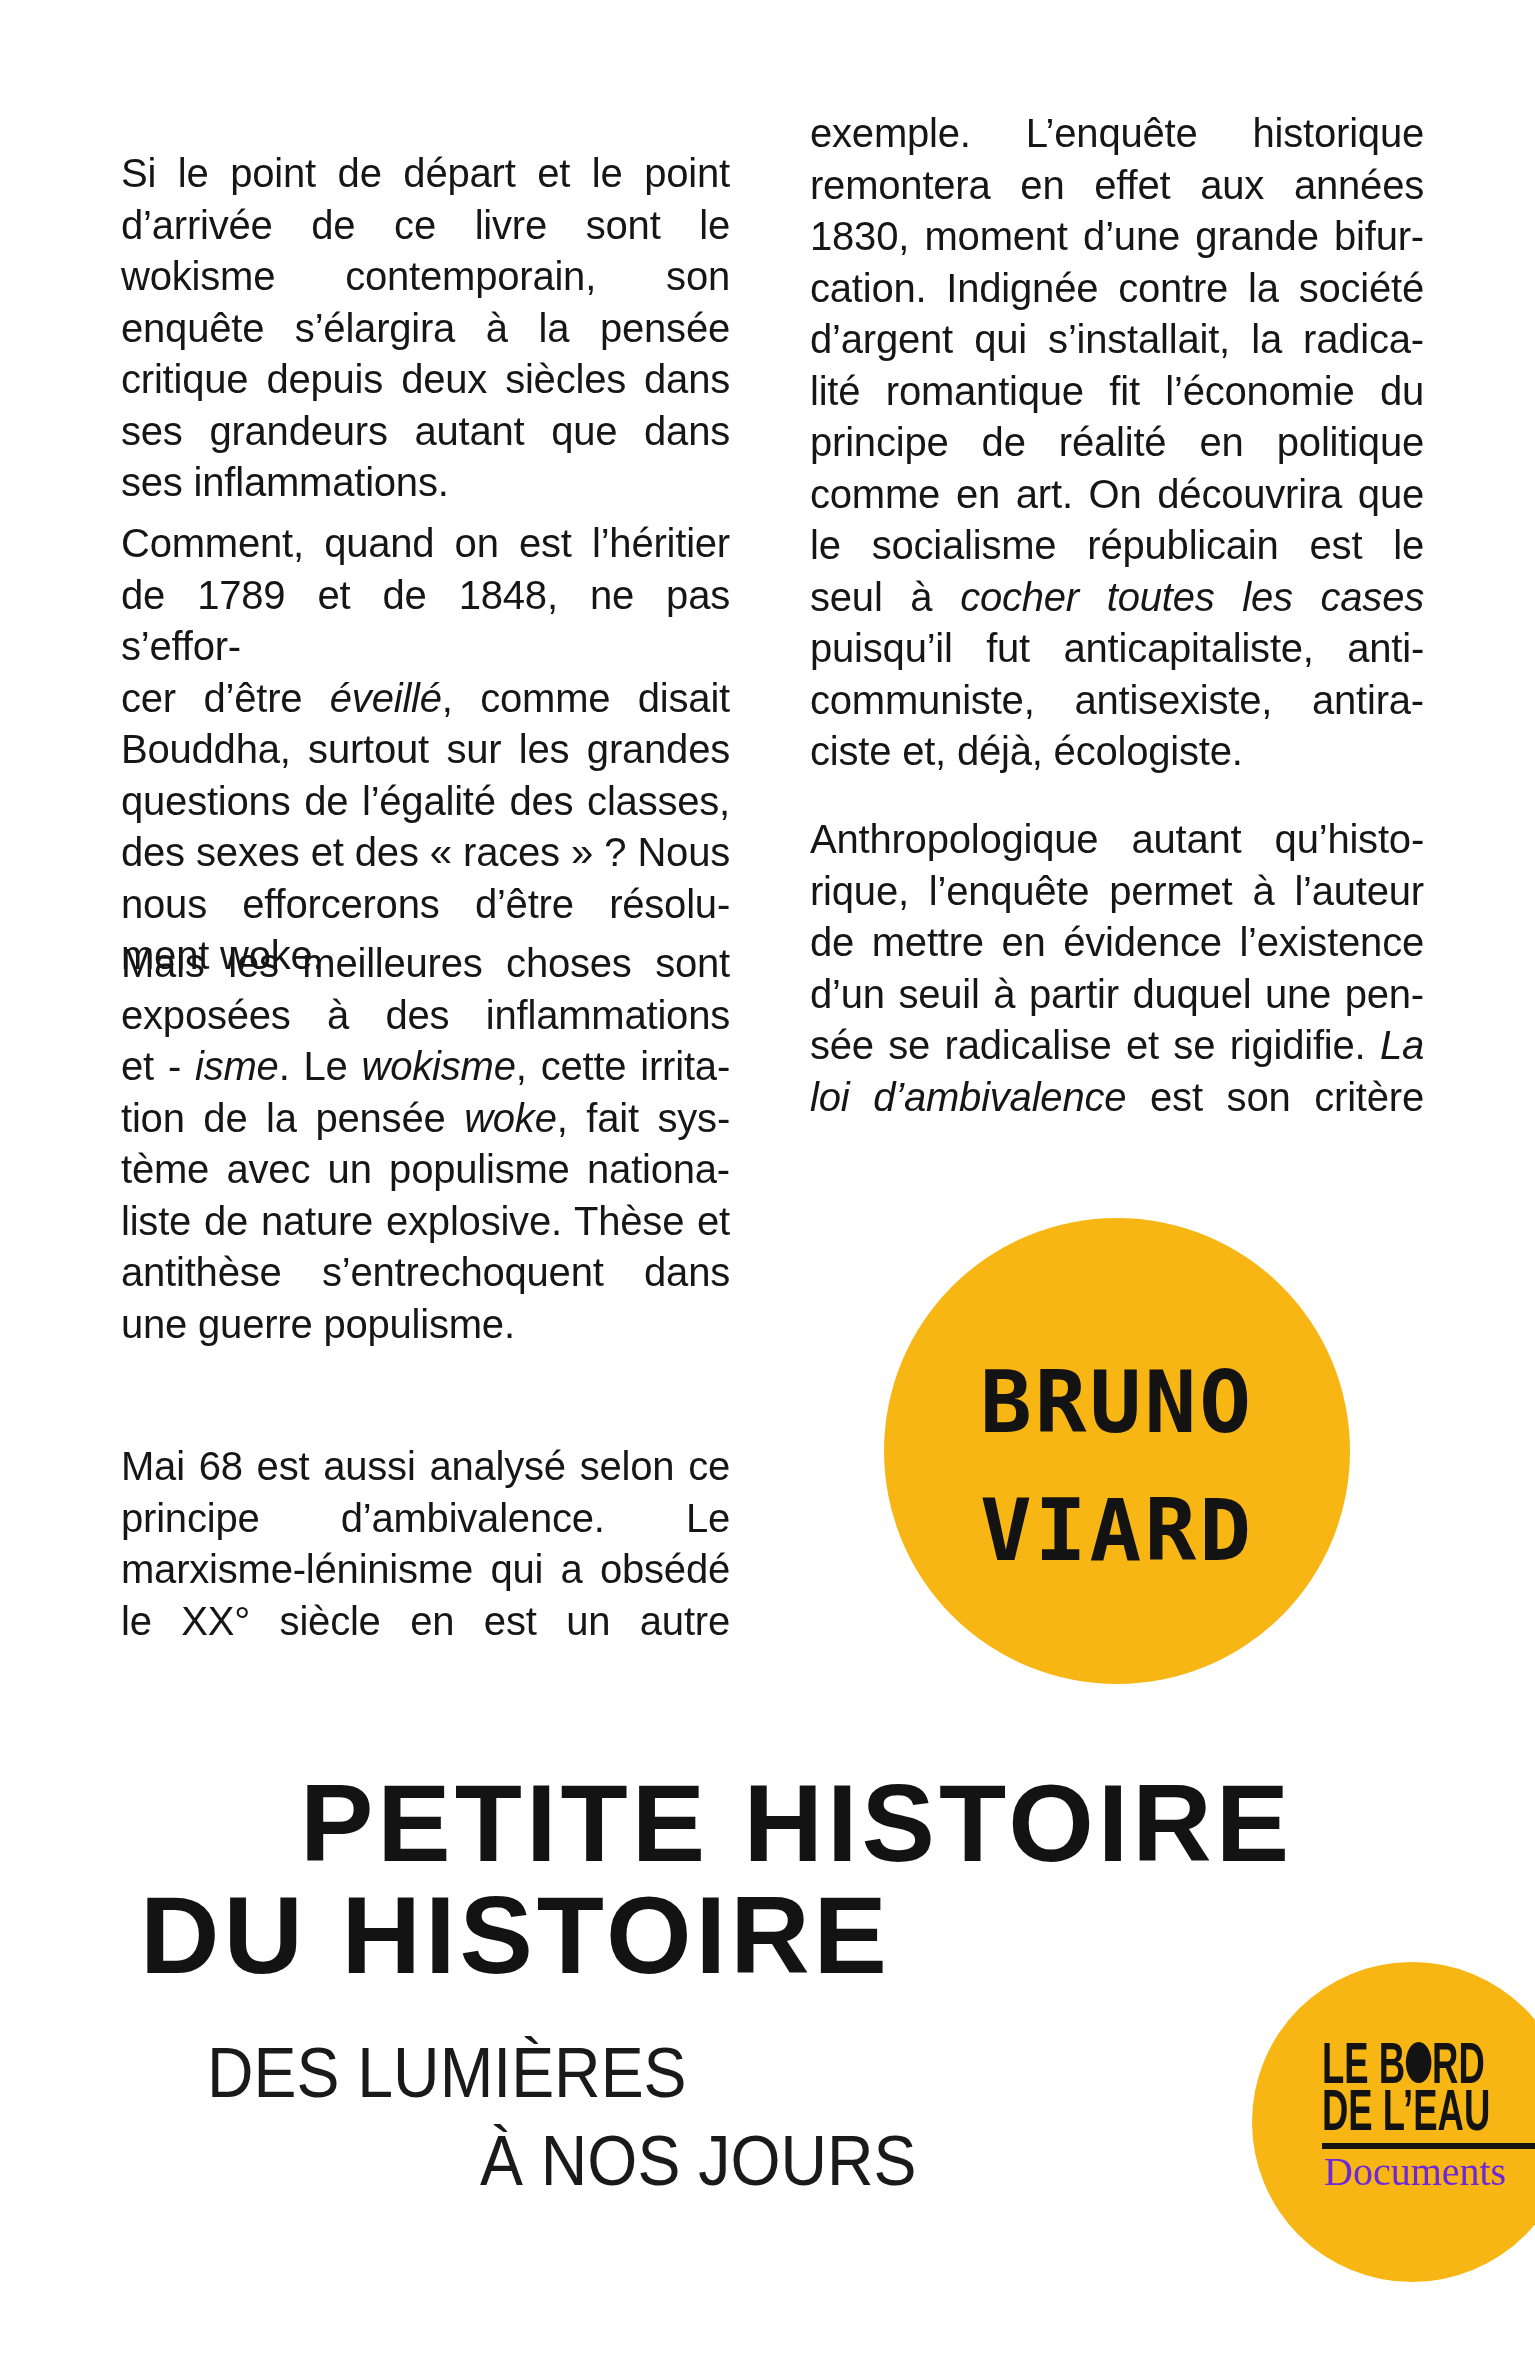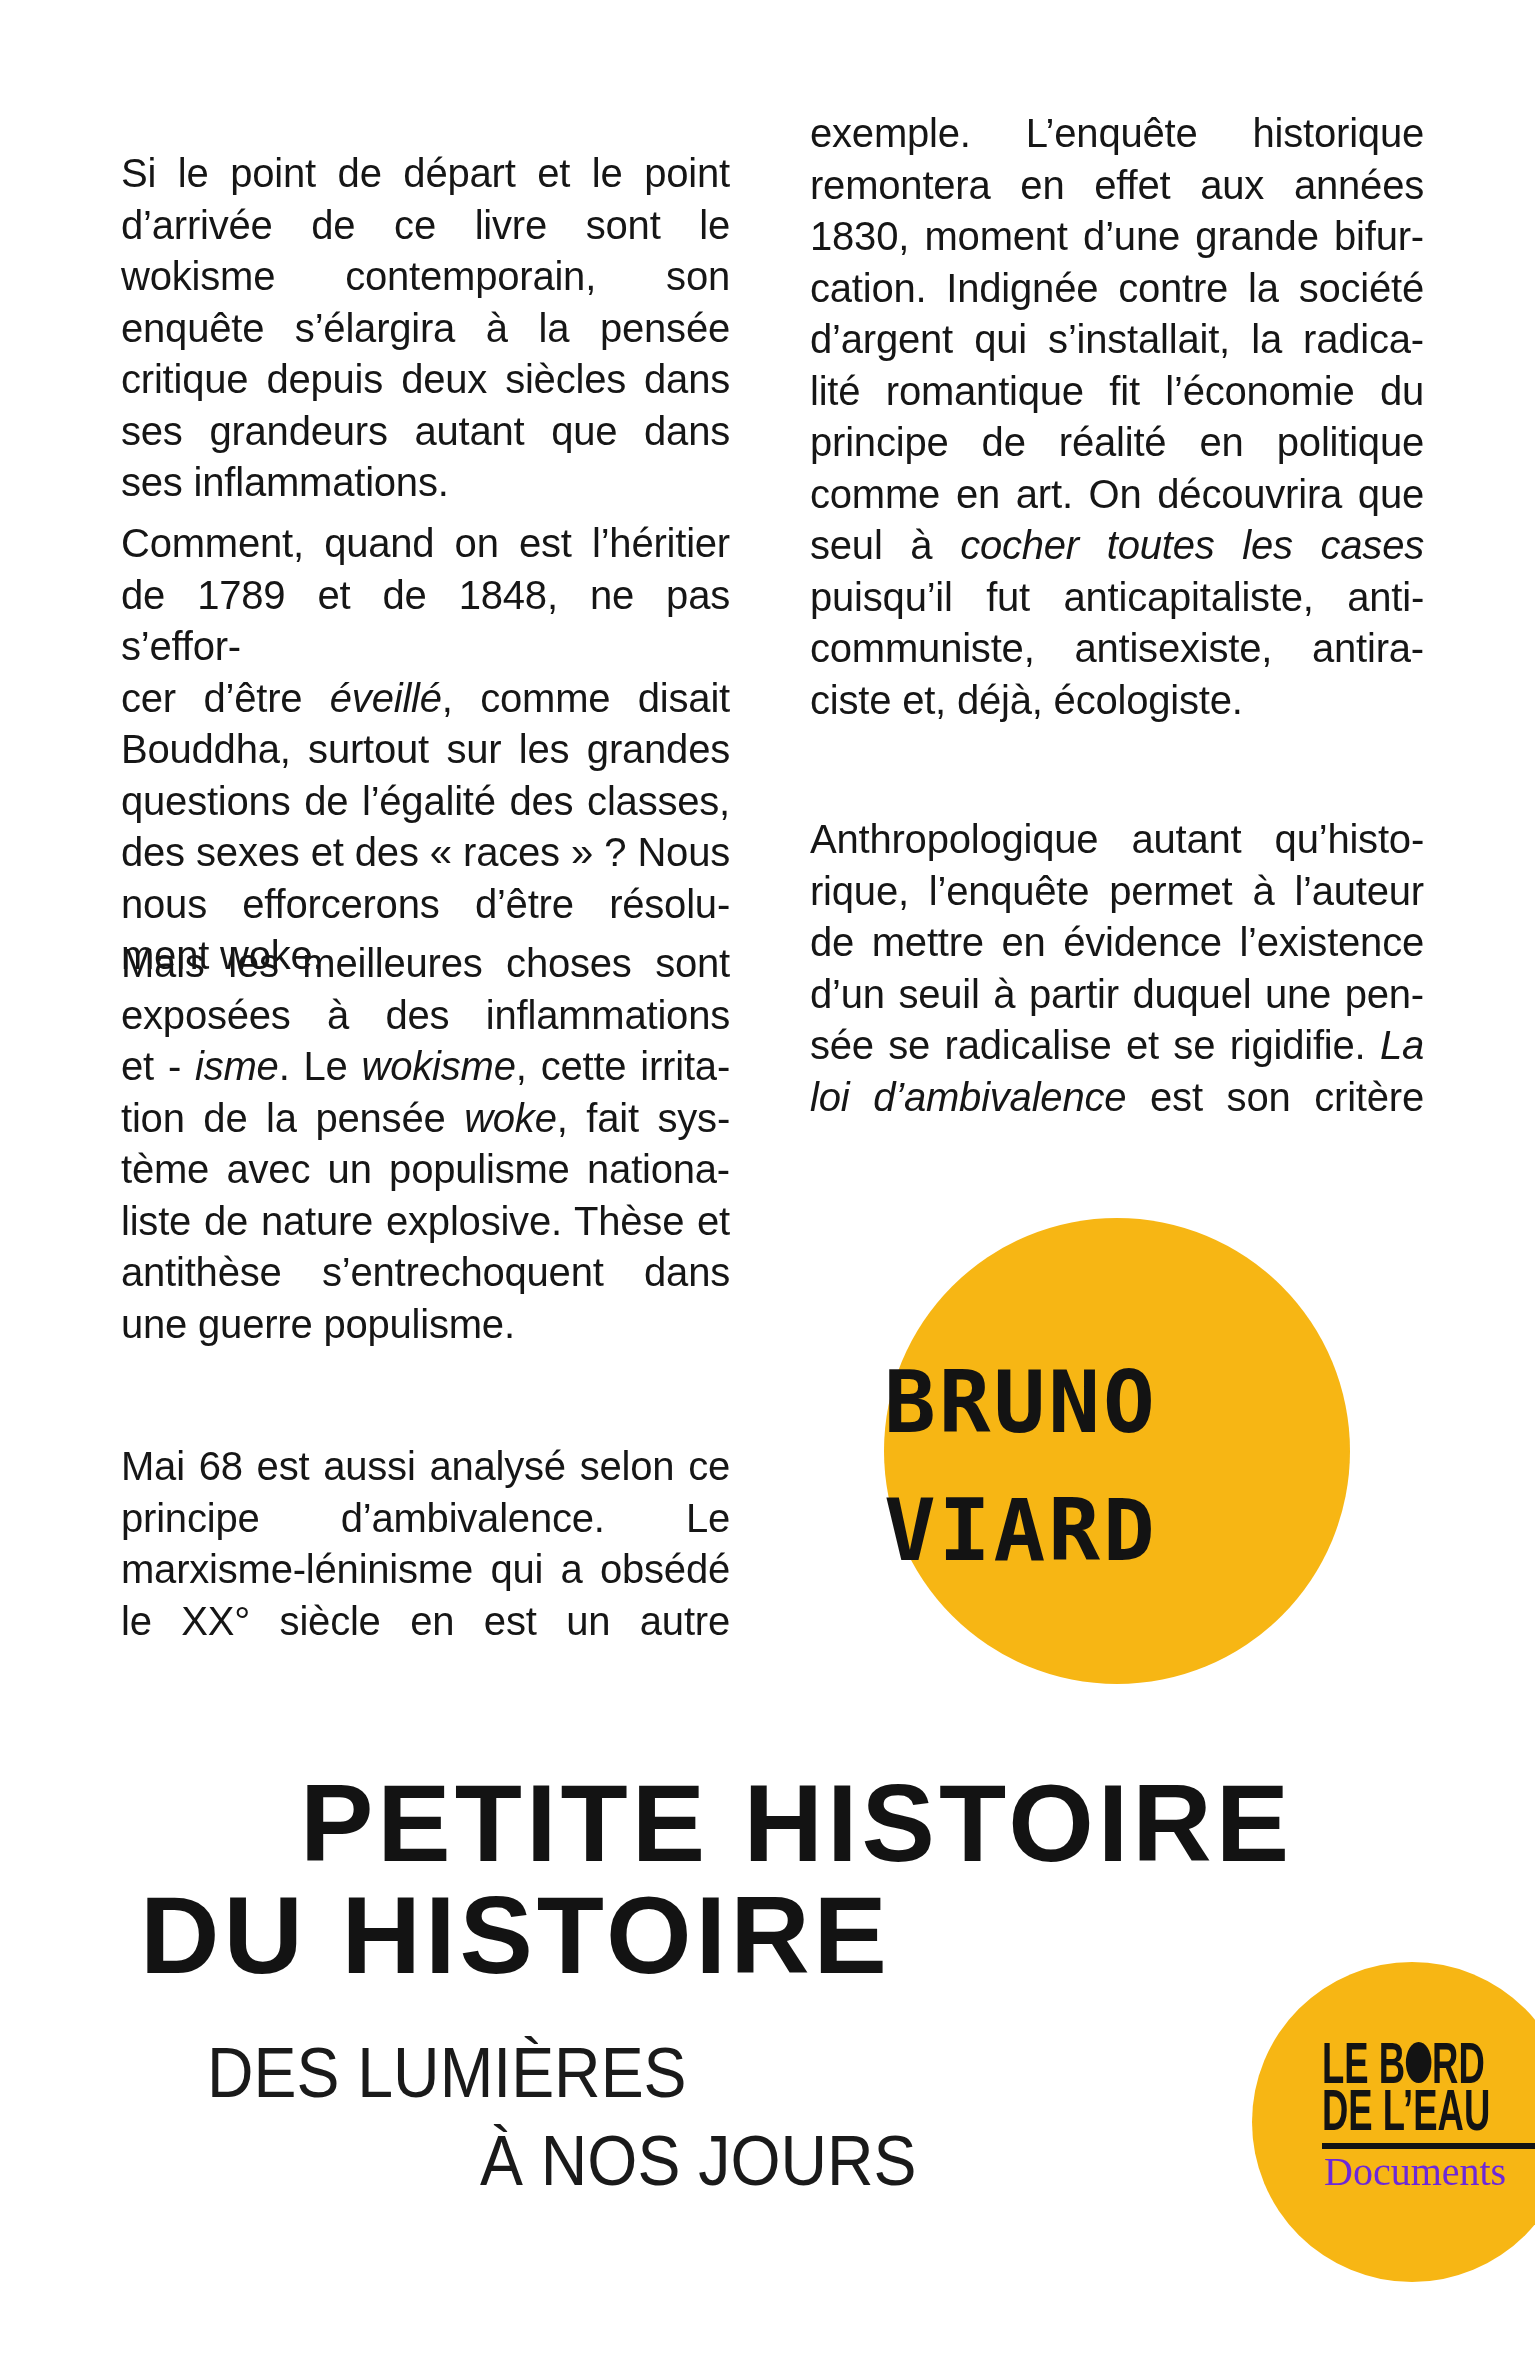--- a/index.html
+++ b/index.html
@@ -33,21 +33,21 @@
   .p-l3{top:898px;}
   .p-l4{top:1401px;}
   .p-r1{top:108px;}
   .p-r2{top:814px;}
 
   
   .author-circle{
     position:absolute;left:884px;top:1218px;
     width:466px;height:466px;border-radius:50%;
     background:var(--yellow);
-    display:flex;flex-direction:column;justify-content:center;
+    display:flex;flex-direction:column;align-items:center;justify-content:center;
     padding-top:0;box-sizing:border-box;
   }
   .author-circle .name{
     font-family:"DejaVu Sans Mono", monospace;
     font-weight:700;
     font-size:86px;line-height:106px;
     letter-spacing:3px;
     color:#131313;
     margin-top:22px;
   }
@@ -149,20 +149,21 @@
 
 <div class="para col-right p-r1">
     <div class="line"><span>exemple. L’enquête historique</span></div>
     <div class="line"><span>remontera en effet aux années</span></div>
     <div class="line"><span>1830, moment d’une grande bifur-</span></div>
     <div class="line"><span>cation. Indignée contre la société</span></div>
     <div class="line"><span>d’argent qui s’installait, la radica-</span></div>
     <div class="line"><span>lité romantique fit l’économie du</span></div>
     <div class="line"><span>principe de réalité en politique</span></div>
     <div class="line"><span>comme en art. On découvrira que</span></div>
+    <div class="line"><span>le socialisme républicain est le</span></div>
     <div class="line"><span>seul à </span><span class="it">cocher toutes les cases</span></div>
     <div class="line"><span>puisqu’il fut anticapitaliste, anti-</span></div>
     <div class="line"><span>communiste, antisexiste, antira-</span></div>
     <div class="line last"><span>ciste et, déjà, écologiste.</span></div>
   </div>
 <div class="para col-right p-r2">
     <div class="line"><span>Anthropologique autant qu’histo-</span></div>
     <div class="line"><span>rique, l’enquête permet à l’auteur</span></div>
     <div class="line"><span>de mettre en évidence l’existence</span></div>
     <div class="line"><span>d’un seuil à partir duquel une pen-</span></div>

